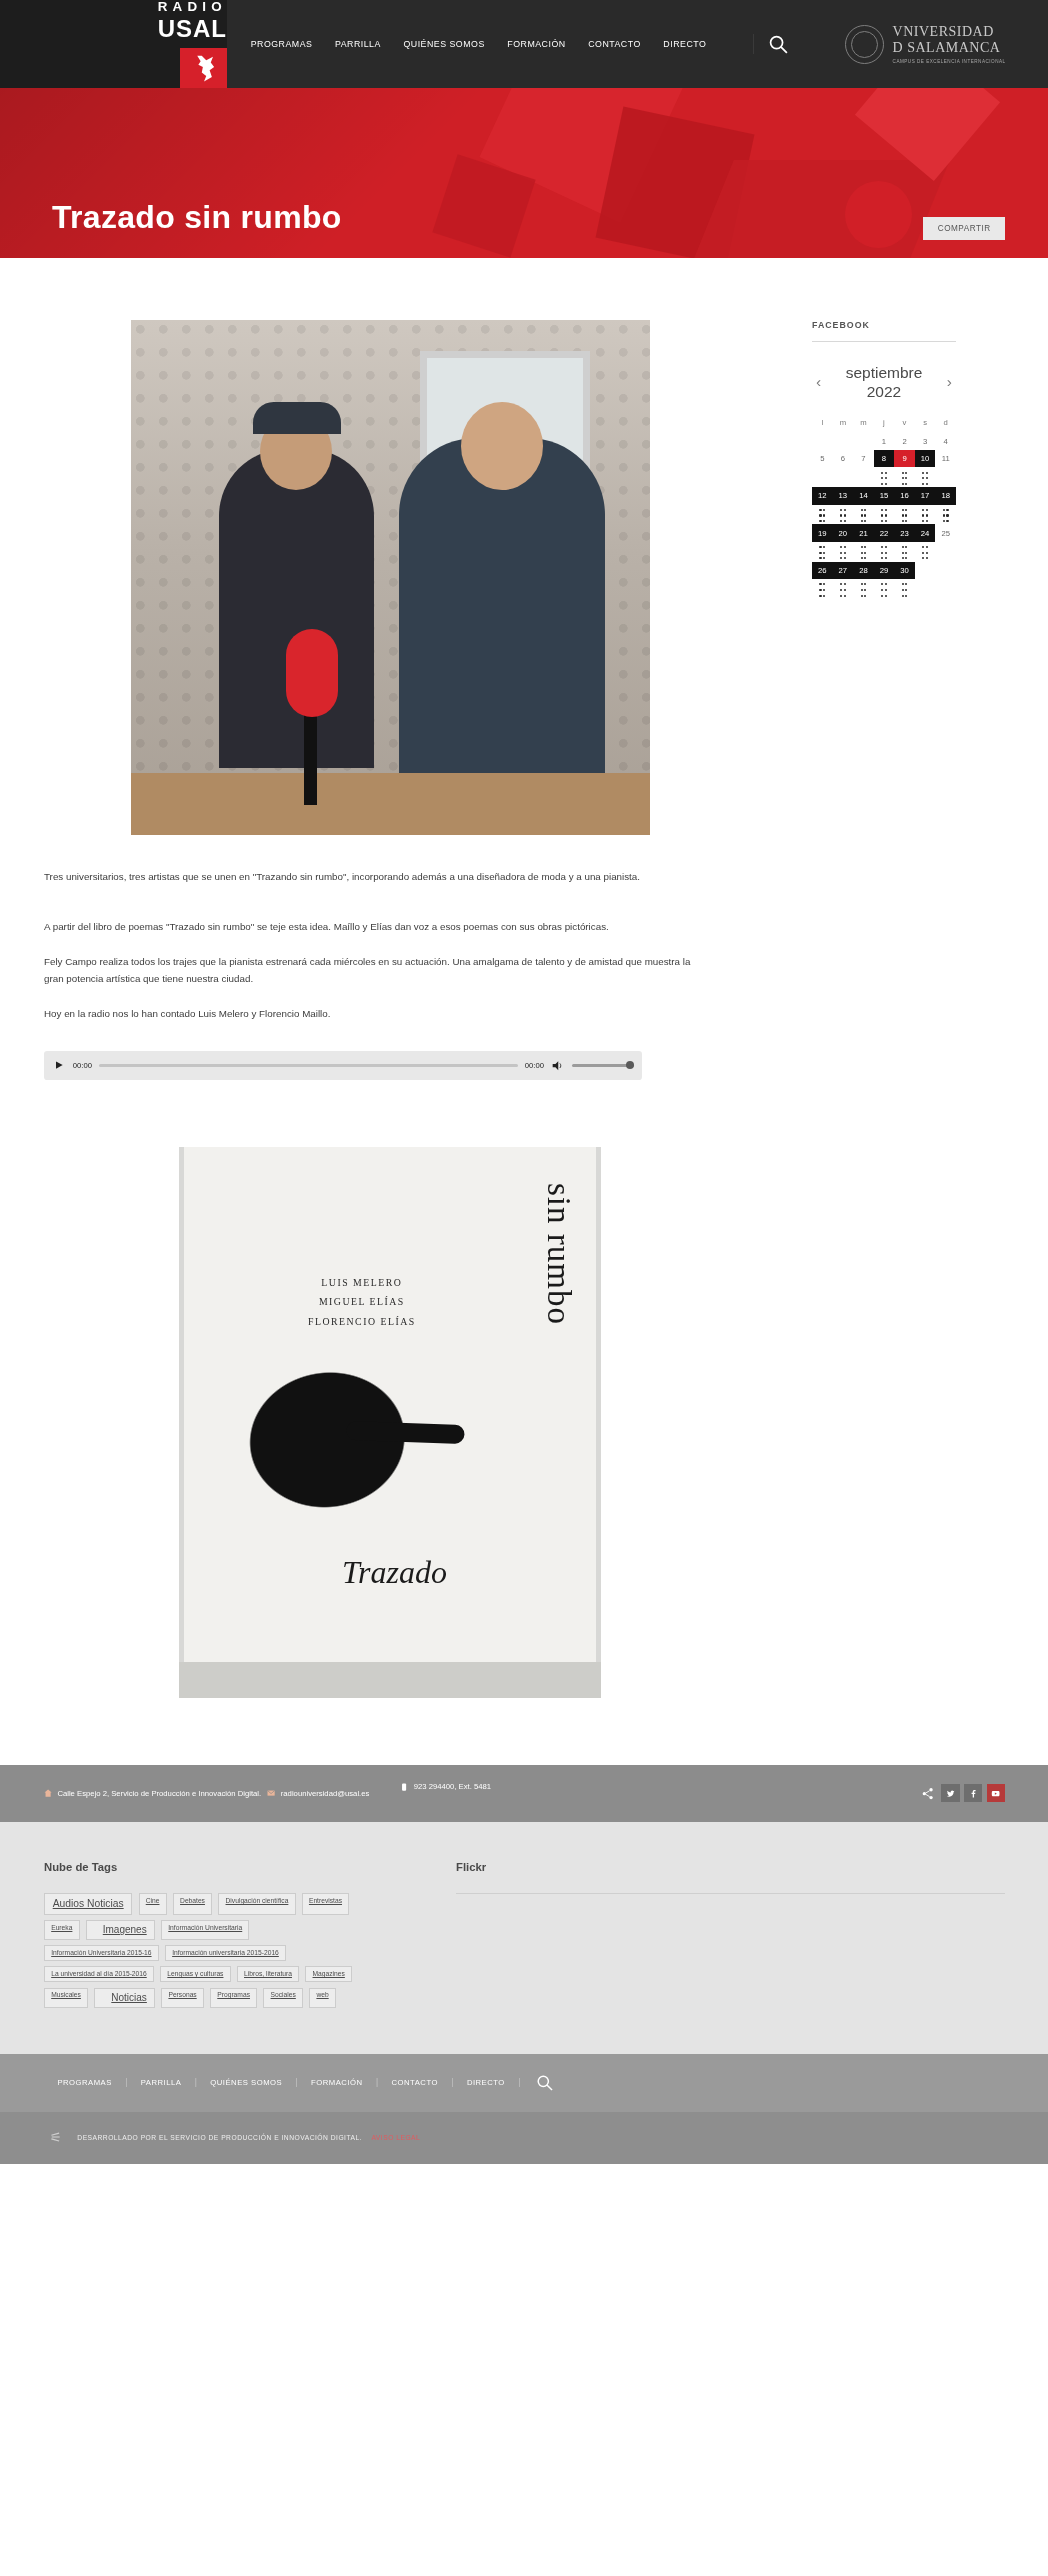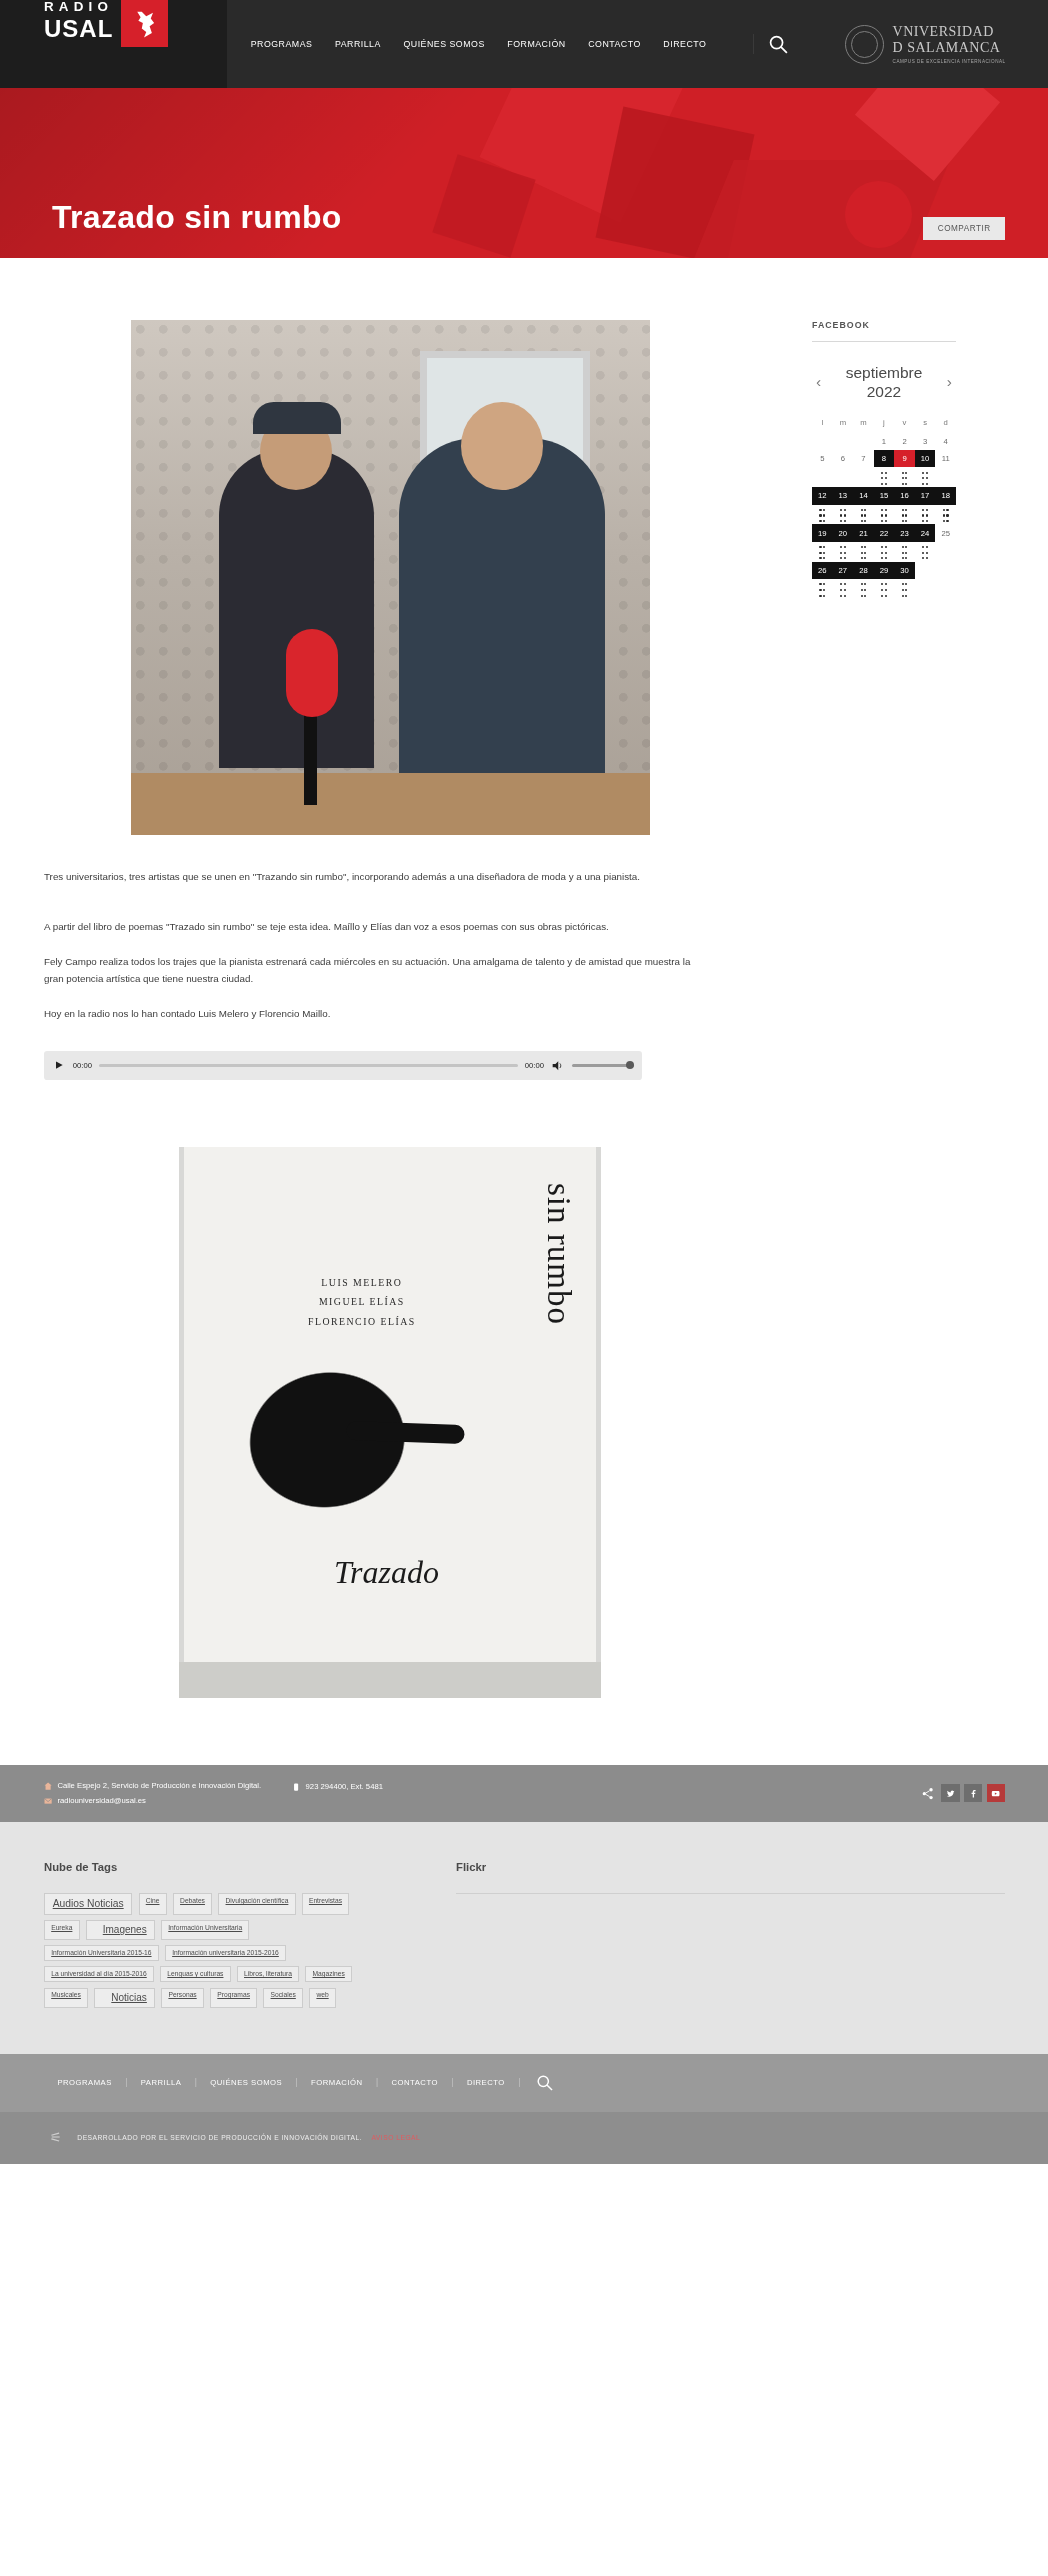--- a/index.html
+++ b/index.html
@@ -17,23 +17,24 @@
     height: 88px;
     background: #1d1d1d;
     display: flex;
     align-items: stretch;
     position: relative;
   }
   .logo-box {
     width: 227px;
     background: #1d1d1d;
     display: flex;
-    align-items: flex-start;
-    padding-left: 44px;
+    align-items: flex-end;
+    padding-left: 20px;
     gap: 7.2px;
+    flex-direction: column;
   }
   .logo-text { color: #fff; line-height: 1; }
   .logo-radio {
     font-size: 13.4px; letter-spacing: 5.2px; font-weight: bold;
     margin-bottom: 3.1px;
   }
   .logo-usal {
     font-size: 24px; font-weight: bold; letter-spacing: 1px;
   }
   .logo-mark {
@@ -175,21 +176,21 @@
   .photo2 .bird {
     position:absolute; left:72px; top:222px; width:196px; height:170px;
     background: radial-gradient(ellipse at 40% 40%, #111 0 46%, transparent 47%);
     transform: rotate(-8deg);
   }
   .photo2 .bird:after{
     content:""; position:absolute; left:98px; top:62px; width:118px;height:18.5px;
     background:#111; transform:rotate(10deg); border-radius:10.3px;
   }
   .photo2 .signature {
-    position:absolute; left:155px; top:407px;
+    position:absolute; left:163px; top:407px;
     font-family:"Liberation Serif", serif; font-style:italic; font-size:32px; color:#1b1b1b;text-align:center;
   }
   .photo2 .strip { position:absolute; left:0; bottom:0; width:422px;height:36px; background:#cdcdc9;}
 
   
   .side-h {
     font-size: 8.8px; letter-spacing: 1px; color:#555; font-weight:bold;
     padding-bottom: 11.3px; border-bottom: 0.5px solid #d8d8d8; margin-bottom: 20.6px;
   }
   .cal-head { display:flex; align-items:center; justify-content:space-between; margin-bottom: 11.3px;}
@@ -209,21 +210,21 @@
   .dotcell { padding:0 !important; height: 17.5px; }
   .dotgrid { display:flex; flex-direction:column; gap:1.5px; align-items:center; padding:2.1px 0;}
 
   
   .contactbar {
     margin-top: 67px;
     background: #8c8c8c; color:#fff; height: 57px;
     display:flex; align-items:center; padding: 0 44px; gap: 31px;
   }
   .cb-item { display:flex; align-items:center; gap:5.2px; font-size:7.7px; }
-  .cb-col { display:flex; flex-direction:column; gap:6.2px; }
+  .cb-col { display:flex; flex-direction:row; gap:6.2px; }
   .cb-icon { width:8.2px; height:8.2px; display:inline-block; }
   .cb-social { margin-left:auto; display:flex; gap:4.1px; align-items:center;}
   .sq { width:18.5px;height:18.5px;background:#6e6e6e;display:flex;align-items:center;justify-content:center;}
   .sq.yt{background:#b63a3a;}
   .sq.fb{background:#6e6e6e;}
   .sq.tw{background:#6e6e6e;}
 
   
   .lower {
     background:#e4e4e4; padding: 39px 44px 46px 44px; display:flex; gap: 93px;

